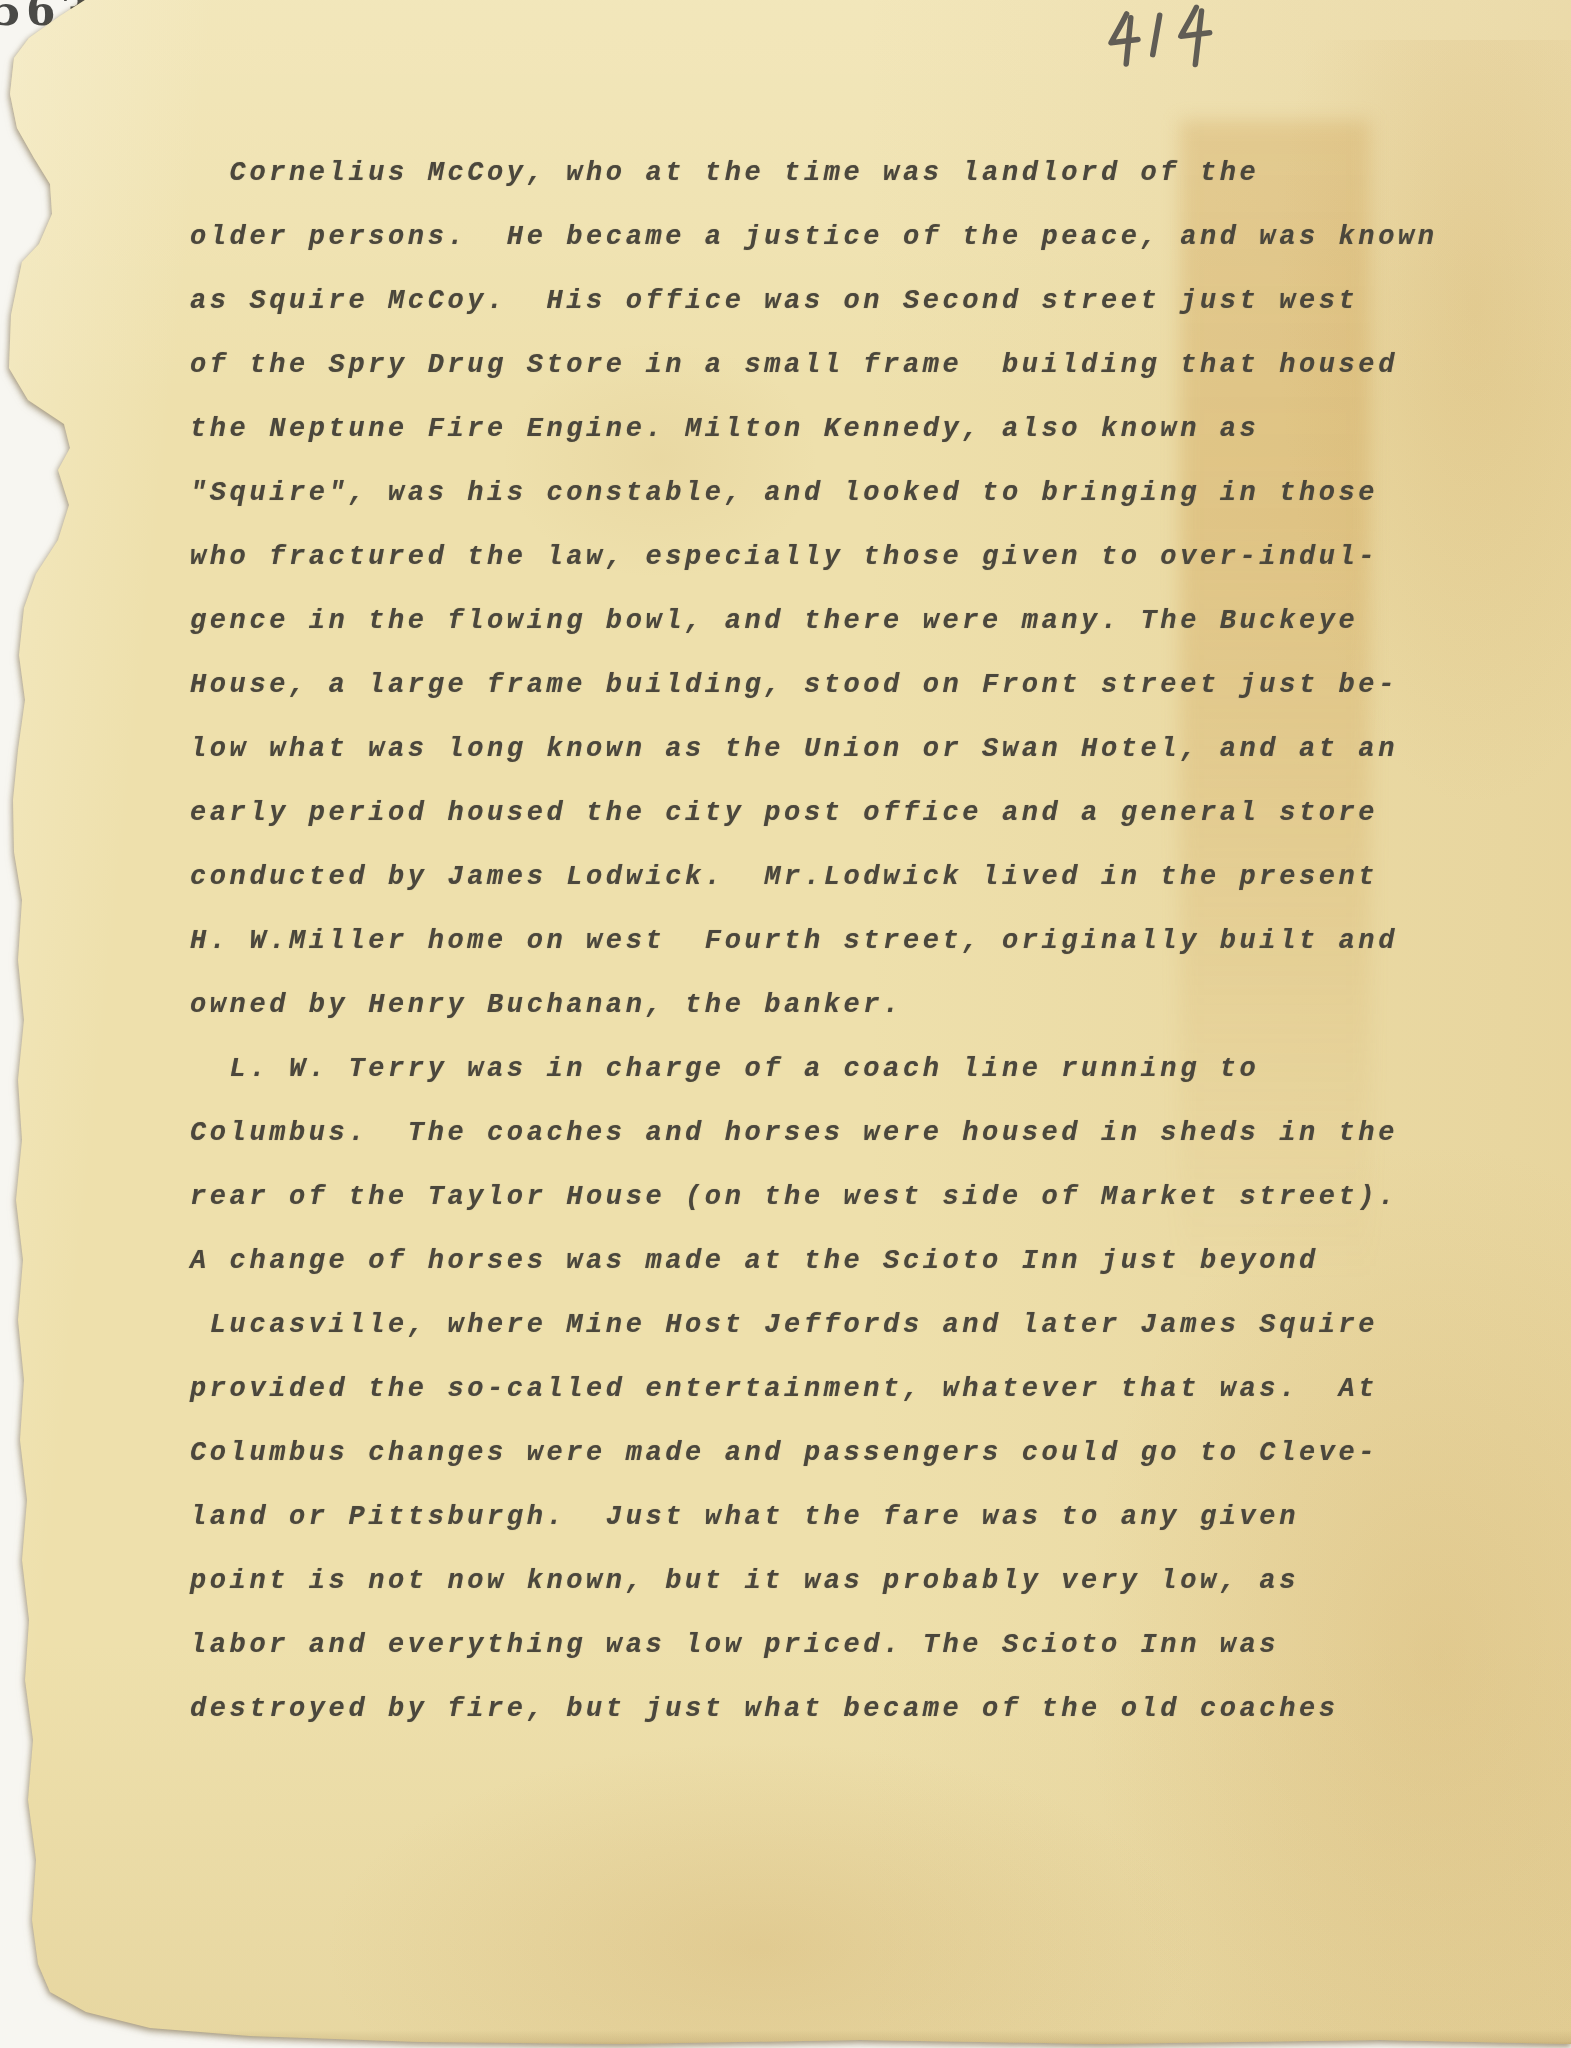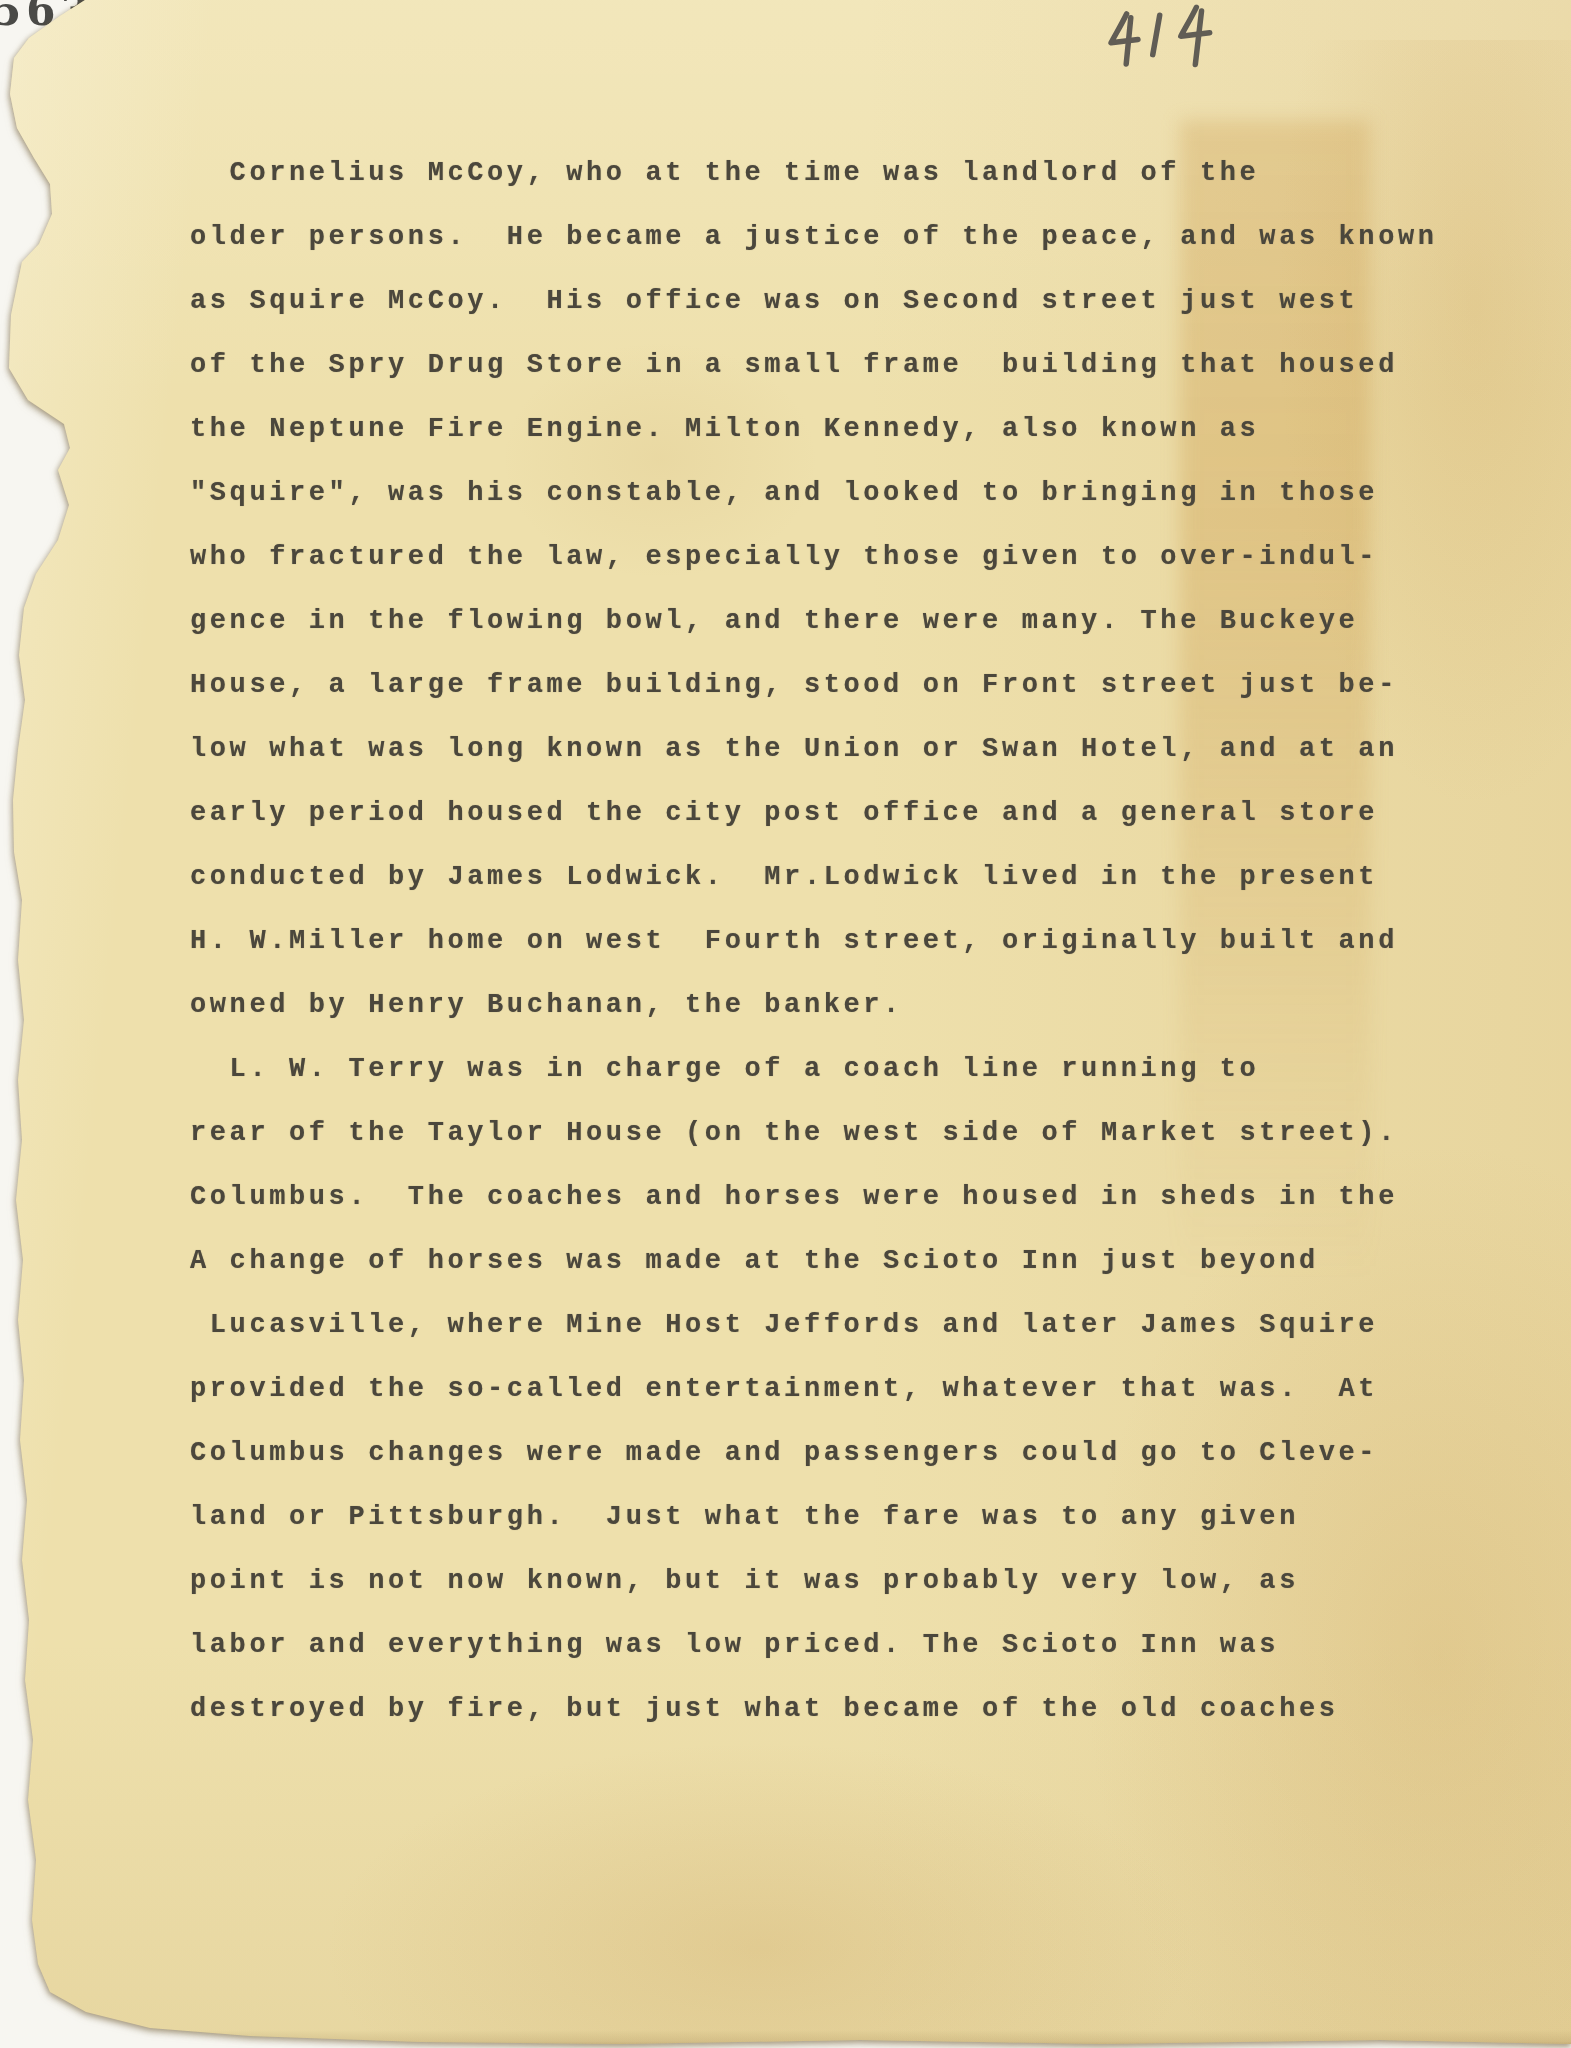--- a/index.html
+++ b/index.html
@@ -12,20 +12,21 @@
     font-family:"Liberation Mono","DejaVu Sans Mono",monospace;
   }
   .printed-num{
     position:absolute; left:-8px; top:-14px;
     font-family:"DejaVu Serif","Liberation Serif",serif;
     font-size:42px; font-weight:bold; letter-spacing:5px; color:var(--printed,#4a4a47);
   }
   .paper-wrap{
     position:absolute; inset:0;
     filter:drop-shadow(0 3px 3px rgba(110,90,50,.45)) drop-shadow(-2px 1px 2px rgba(120,100,60,.28));
+    font-style:italic;
   }
   .paper{
     position:absolute; inset:0;
     background:
       linear-gradient(96deg, rgba(248,241,213,.55) 0%, rgba(248,241,213,0) 12%),
       linear-gradient(90deg, rgba(0,0,0,0) 55%, rgba(198,156,84,.10) 82%, rgba(198,156,84,.16) 100%),
       linear-gradient(180deg, rgba(255,250,230,.25) 0%, rgba(0,0,0,0) 20%, rgba(0,0,0,0) 80%, rgba(170,130,60,.10) 100%),
       var(--paper,#eee0ac);
     clip-path:polygon(
       85px 0, 1571px 0, 1571px 2044px,
@@ -115,22 +116,22 @@
             <div class="tline">gence in the flowing bowl, and there were many. The Buckeye</div>
             <div class="tline">House, a large frame building, stood on Front street just be-</div>
             <div class="tline">low what was long known as the Union or Swan Hotel, and at an</div>
             <div class="tline">early period housed the city post office and a general store</div>
             <div class="tline">conducted by James Lodwick.  Mr.Lodwick lived in the present</div>
             <div class="tline">H. W.Miller home on west  Fourth street, originally built and</div>
             <div class="tline">owned by Henry Buchanan, the banker.</div>
           </div>
         <div class="para">
             <div class="tline">  L. W. Terry was in charge of a coach line running to</div>
+            <div class="tline">Columbus.  The coaches and horses were housed in sheds in the</div>
             <div class="tline">rear of the Taylor House (on the west side of Market street).</div>
-            <div class="tline">Columbus.  The coaches and horses were housed in sheds in the</div>
             <div class="tline">A change of horses was made at the Scioto Inn just beyond</div>
             <div class="tline"> Lucasville, where Mine Host Jeffords and later James Squire</div>
             <div class="tline">provided the so-called entertainment, whatever that was.  At</div>
             <div class="tline">Columbus changes were made and passengers could go to Cleve-</div>
             <div class="tline">land or Pittsburgh.  Just what the fare was to any given</div>
             <div class="tline">point is not now known, but it was probably very low, as</div>
             <div class="tline">labor and everything was low priced. The Scioto Inn was</div>
             <div class="tline">destroyed by fire, but just what became of the old coaches</div>
           </div>
       </div>

